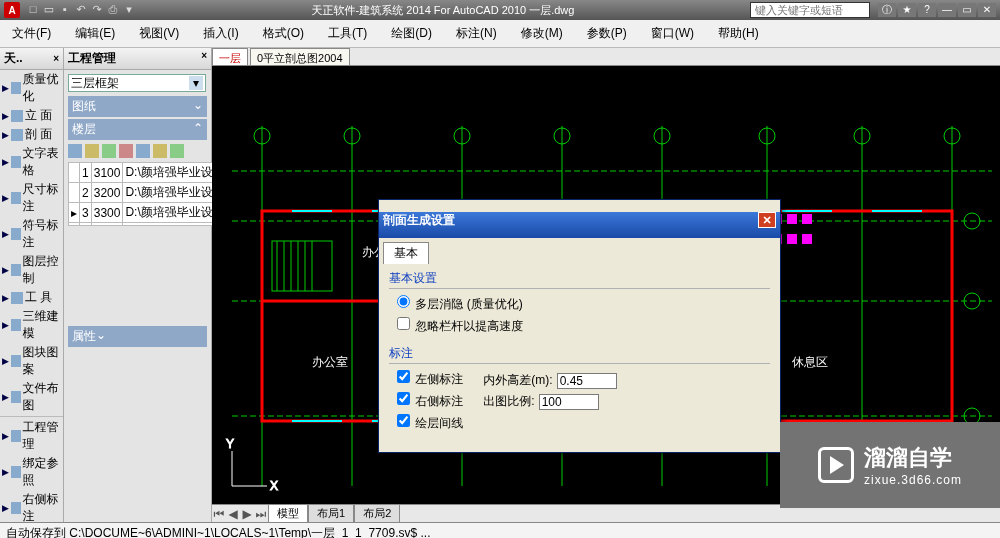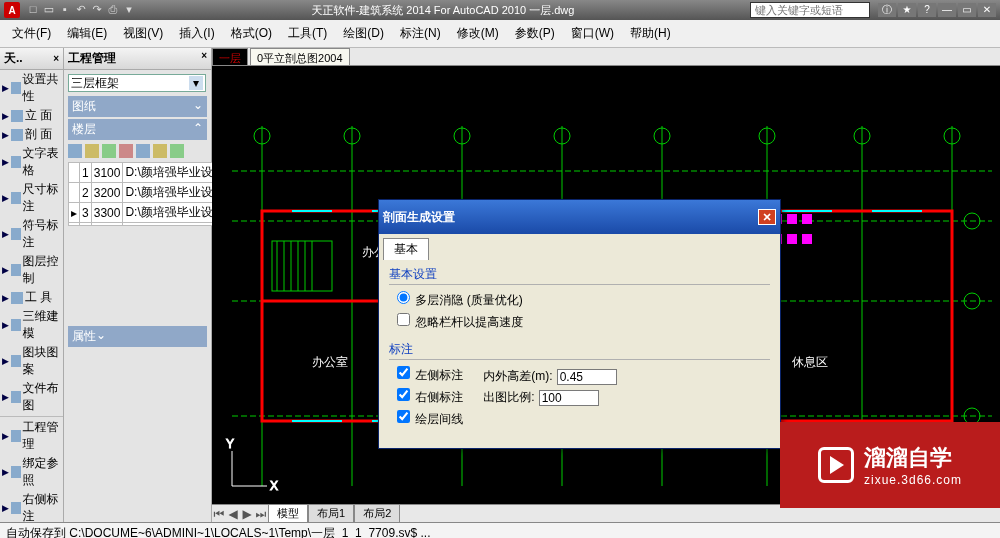--- a/index.html
+++ b/index.html
@@ -7,21 +7,21 @@
 
 .titlebar { height: 20px; background: linear-gradient(to bottom, #888, #555); display: flex; align-items: center; padding: 0 4px; color: #fff; }
 .titlebar .logo { width: 16px; height: 16px; background: #c00; border-radius: 2px; margin-right: 6px; display: flex; align-items: center; justify-content: center; color: #fff; font-weight: bold; font-size: 10px; }
 .titlebar .qat { display: flex; gap: 2px; }
 .titlebar .qat span { width: 14px; height: 14px; display: inline-block; color: #ddd; font-size: 11px; text-align: center; }
 .titlebar .title { flex: 1; text-align: center; font-size: 11px; }
 .titlebar .search-box { width: 120px; height: 16px; background: #fff; color: #888; font-size: 11px; padding: 0 4px; border: 1px solid #333; }
 .titlebar .win-btns { display: flex; gap: 2px; margin-left: 8px; }
 .titlebar .win-btns span { width: 18px; height: 14px; background: #777; text-align: center; line-height: 14px; color: #fff; font-size: 10px; }
 
-.menubar { height: 28px; background: #f0f0f0; display: flex; align-items: center; padding: 13px 6px; gap: 4px; border-bottom: 1px solid #bbb; }
+.menubar { height: 28px; background: #f0f0f0; display: flex; align-items: center; padding: 13px 6px; gap: 12px; border-bottom: 1px solid #bbb; }
 .menubar span { padding: 0 6px; cursor: pointer; }
 
 .main { display: flex; height: 474px; }
 
 .left-panel { width: 64px; background: #e4e4e4; border-right: 1px solid #aaa; overflow: hidden; }
 .left-panel .hdr { background: linear-gradient(to bottom,#f4f4f4,#d8d8d8); padding: 2px 4px; font-weight: bold; border-bottom: 1px solid #aaa; display: flex; align-items: center; }
 .left-panel .hdr .x { margin-left: auto; font-size: 10px; }
 .left-panel .item { display: flex; align-items: center; padding: 1px 2px; font-size: 11px; }
 .left-panel .item .arrow { color: #004; font-size: 9px; margin-right: 2px; }
 .left-panel .item .ico { width: 12px; height: 12px; margin-right: 2px; display: inline-block; }
@@ -37,51 +37,51 @@
 .mid-panel .toolbar { display: flex; gap: 3px; padding: 2px 4px; }
 .mid-panel .toolbar span { width: 14px; height: 14px; display: inline-block; }
 .mid-panel table { width: 140px; margin: 2px 4px; border-collapse: collapse; background: #fff; font-size: 11px; }
 .mid-panel th, .mid-panel td { border: 1px solid #bbb; padding: 1px 2px; text-align: left; white-space: nowrap; overflow: hidden; }
 .mid-panel th { background: #eee; }
 .mid-panel .prop-hdr { background: #90a8c8; color: #fff; padding: 2px 4px; margin: 100px 4px 2px 4px; display: flex; }
 
 .canvas-area { flex: 1; display: flex; flex-direction: column; background: #000; position: relative; }
 .canvas-tabs { height: 18px; background: #e8e8e8; display: flex; border-bottom: 1px solid #888; }
 .canvas-tabs .tab { padding: 2px 6px; background: #f8f8f0; border: 1px solid #888; border-bottom: none; margin-right: 2px; font-size: 11px; }
-.canvas-tabs .tab.active { color: #c00; background: #000000; }
+.canvas-tabs .tab.active { color: #c00; background: #ffffff; }
 .drawing { flex: 1; background: #000; position: relative; overflow: hidden; }
 .drawing svg { position: absolute; top: 0; left: 0; }
 .layout-tabs { height: 18px; background: #e8e8e8; display: flex; align-items: center; border-top: 1px solid #888; }
 .layout-tabs .nav { width: 14px; text-align: center; color: #555; }
 .layout-tabs .tab { padding: 1px 8px; border: 1px solid #888; background: #ddd; font-size: 11px; }
 .layout-tabs .tab.active { background: #fff; }
 
 .cmdline { height: 26px; background: #f4f4f4; border-top: 1px solid #888; padding: 2px 6px; font-size: 11px; font-family: monospace; overflow: hidden; }
 .cmdline div { white-space: nowrap; }
 
 .dialog { position: absolute; left: 378px; top: 199px; width: 403px; background: #ece9d8; border: 1px solid #0a246a; box-shadow: 2px 2px 6px rgba(0,0,0,0.5); }
-.dialog .dtitle { height: 34px; background: linear-gradient(to bottom,#3b78d8,#1a4aa8); color: #fff; display: flex; align-items: center; padding: 0 4px; font-weight: bold; }
+.dialog .dtitle { height: 26px; background: linear-gradient(to bottom,#3b78d8,#1a4aa8); color: #fff; display: flex; padding: 0 4px; font-weight: bold; margin-top: 12px; }
 .dialog .dtitle .close { margin-left: auto; width: 18px; height: 16px; background: #d04020; text-align: center; line-height: 14px; border: 1px solid #fff; font-size: 11px; }
 .dialog .dtabs { display: flex; padding: 4px 4px 0 4px; }
 .dialog .dtabs .dtab { padding: 2px 10px; background: #fff; border: 1px solid #888; border-bottom: none; }
 .dialog .body { padding: 6px 10px 10px 10px; background: #ece9d8; }
 .dialog .group { margin-bottom: 8px; }
 .dialog .grp-label { color: #1040c0; margin-bottom: 4px; padding-bottom: 1px; border-bottom: 1px solid #b0b0b0; font-family: Liberation Serif, serif; }
 .dialog .row { display: flex; align-items: center; gap: 8px; padding: 2px 8px; }
 .dialog input[type=radio], .dialog input[type=checkbox] { margin-right: 2px; }
 .dialog .col-annot { display: flex; gap: 20px; }
 .dialog .annots { padding-left: 8px; }
 .dialog .annots label { display: block; padding: 2px 0; }
 .dialog .params { padding-top: 2px; }
 .dialog .params .prow { display: flex; align-items: center; gap: 4px; padding: 2px 0; }
 .dialog .params input[type=text] { width: 60px; height: 16px; border: 1px solid #7a7a7a; padding: 0 2px; }
 .dialog .btns { display: flex; justify-content: flex-end; gap: 8px; padding-top: 8px; }
 .dialog .btns button { padding: 2px 14px; background: #ece9d8; border: 1px solid #888; }
 
-.watermark { position: absolute; right: 0; bottom: 30px; width: 220px; height: 86px; background: #b91c1c; color: #fff; display: flex; align-items: center; justify-content: center; gap: 10px; }
+.watermark { position: absolute; right: 0; bottom: 30px; width: 220px; height: 86px; background: #737373; color: #fff; display: flex; align-items: center; justify-content: center; gap: 10px; }
 .watermark .play { width: 36px; height: 36px; border: 3px solid #fff; border-radius: 6px; display: flex; align-items: center; justify-content: center; }
 .watermark .play::after { content: ""; border-left: 14px solid #fff; border-top: 9px solid transparent; border-bottom: 9px solid transparent; margin-left: 3px; }
 .watermark .txt { font-size: 22px; font-weight: bold; }
 .watermark .sub { font-size: 12px; letter-spacing: 1px; }
 
 .ico-c { background: #8ac; } .ico-y { background: #cb6; } .ico-g { background: #8c8; } .ico-r { background: #c88; }
 </style>
 </head>
 <body>
 
@@ -127,21 +127,21 @@
 
   <div class="left-panel">
     <div class="hdr">
         <span>天..</span>
         <span class="x">×</span>
       </div>
     <div id="lp-items">
         <div class="item">
           <span class="arrow">▶</span>
           <span class="ico ico-c"></span>
-          <span>设置共性</span>
+          <span>质量优化</span>
         </div>
         <div class="item">
           <span class="arrow">▶</span>
           <span class="ico ico-c"></span>
           <span>立  面</span>
         </div>
         <div class="item">
           <span class="arrow">▶</span>
           <span class="ico ico-c"></span>
           <span>剖  面</span>

